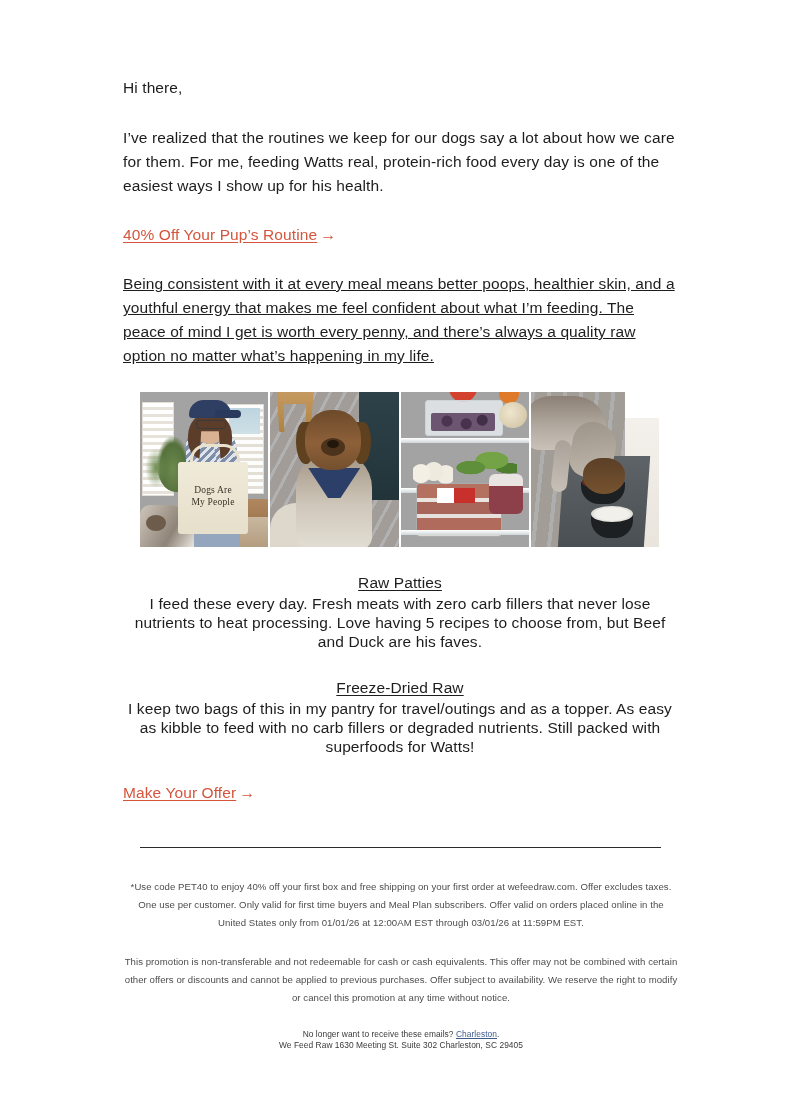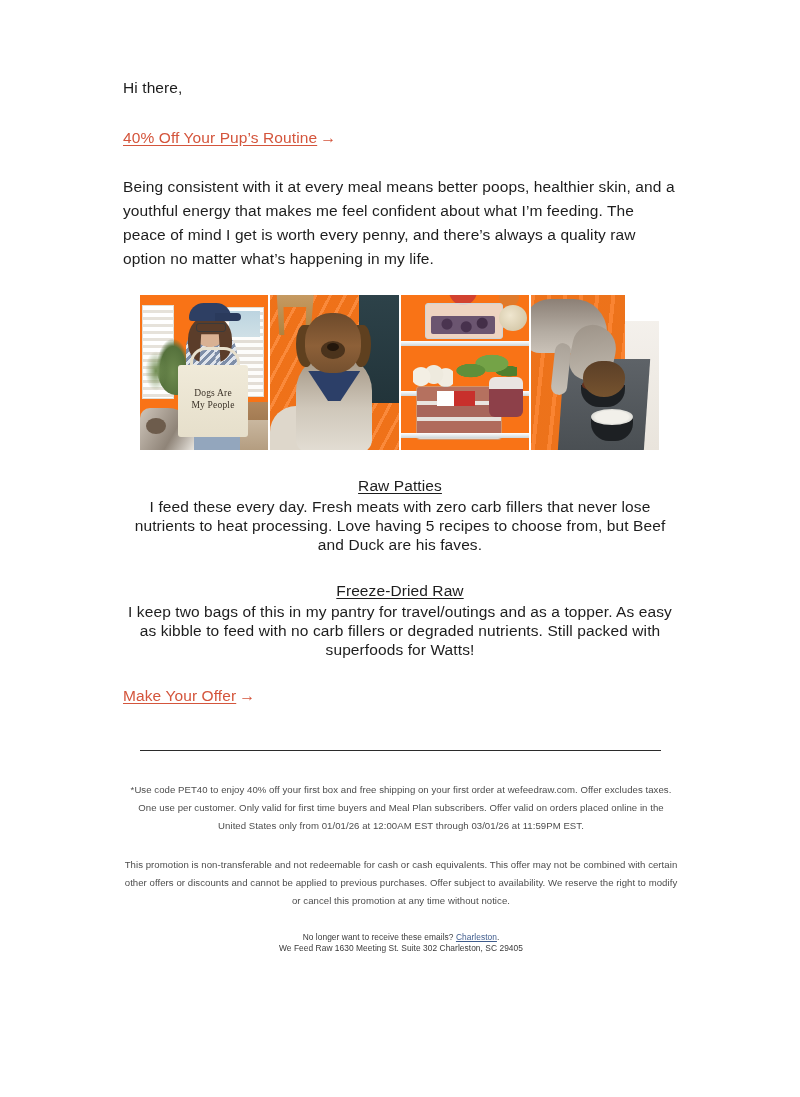--- a/index.html
+++ b/index.html
@@ -41,20 +41,21 @@
 
   .para {
     font-size: 15.5px;
     line-height: 24px;
     color: #1d1d1d;
     margin: 0 0 25px 0;
     letter-spacing: 0.1px;
   }
   .para.second {
     margin: 0 0 24px 0;
+    text-decoration: underline;
   }
 
   
   .cta-link {
     display: inline-block;
     font-size: 15.5px;
     line-height: 24px;
     color: #d4553c;
     text-decoration: none;
     letter-spacing: 0.1px;
@@ -82,21 +83,21 @@
     height: 155px;
     margin: 21px 0 24px 17px;
     display: flex;
     gap: 2px;
     overflow: hidden;
   }
   .collage .pane {
     flex: 1 1 0;
     position: relative;
     overflow: hidden;
-    background: #f97316;
+    background: #a3a3a3;
   }
 
   
   .pane-tote {
     background:
       linear-gradient(180deg, #f3f1ec 0%, #efece6 48%, #e2ddd4 100%);
   }
   .pane-tote .win-l {
     position: absolute; left: 2px; top: 10px; width: 30px; height: 92px;
     background: repeating-linear-gradient(180deg, #ffffff 0 4px, #e6e2da 4px 7px);
@@ -438,20 +439,21 @@
   .tiny-block .addr { display: block; }
 </style>
 </head>
 <body>
 
 <div class="email-canvas">
   <div class="email-body">
 
     <p class="greeting">Hi there,</p>
 
+    <p class="para">I’ve realized that the routines we keep for our dogs say a lot about how we care for them. For me, feeding Watts real, protein-rich food every day is one of the easiest ways I show up for his health.</p>
 
     <div class="cta-block">
       <a class="cta-link" href="#">
         <span class="cta-text">40% Off Your Pup’s Routine</span><span class="cta-arrow">→</span>
       </a>
     </div>
 
     <p class="para second">Being consistent with it at every meal means better poops, healthier skin, and a youthful energy that makes me feel confident about what I’m feeding. The peace of mind I get is worth every penny, and there’s always a quality raw option no matter what’s happening in my life.</p>
 
     <div class="collage">

